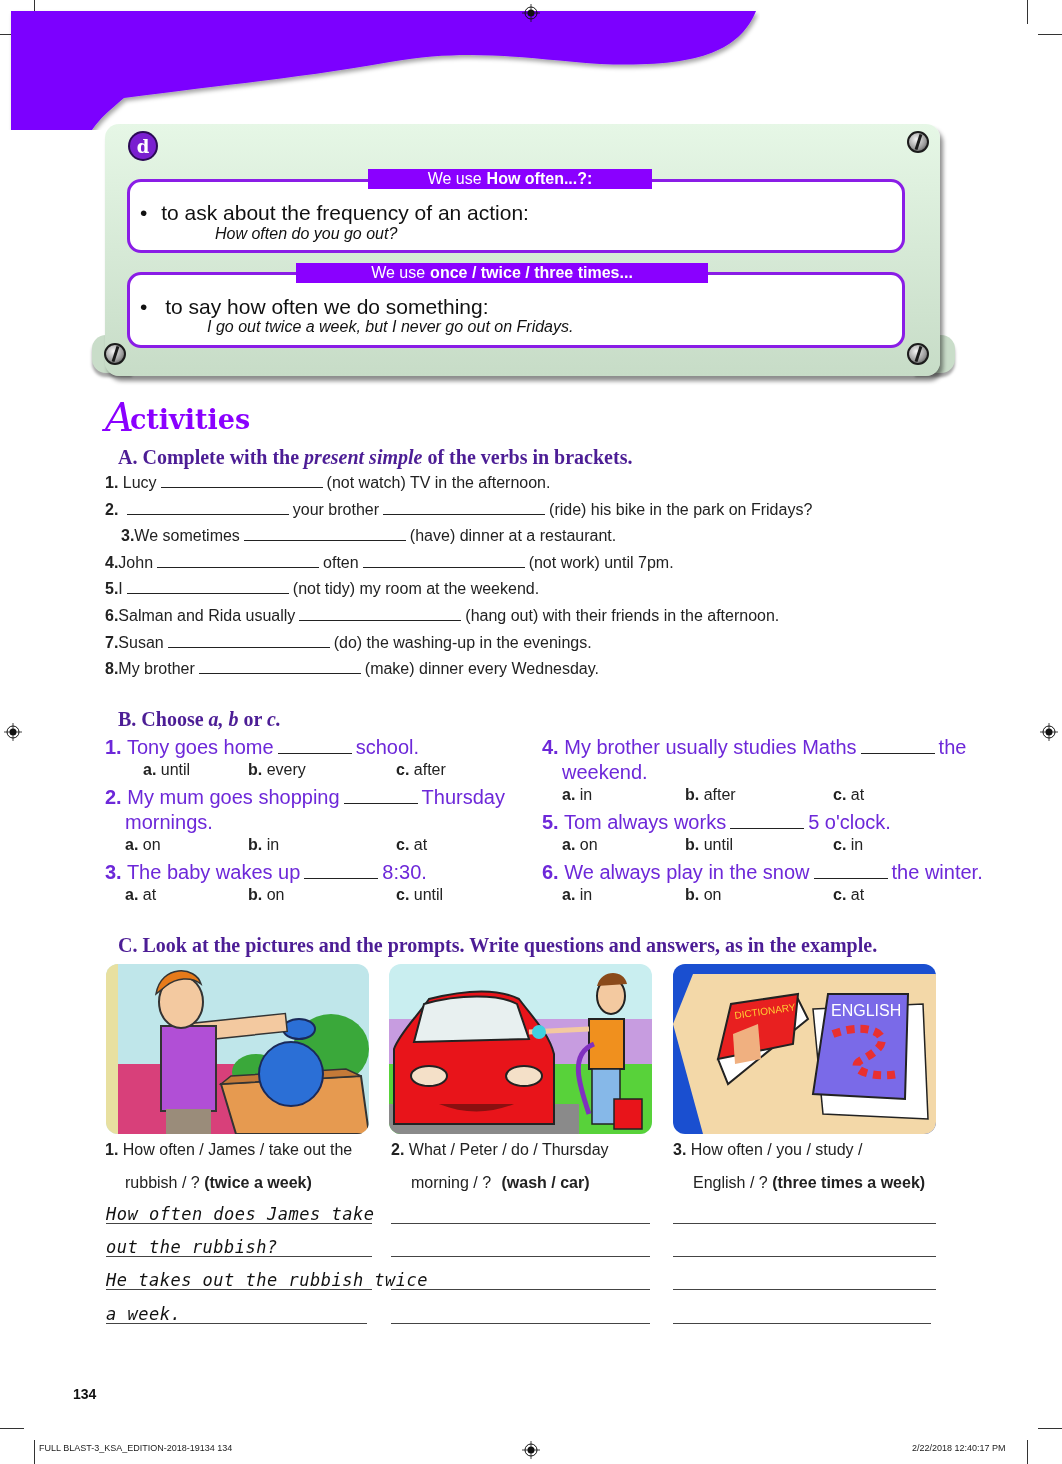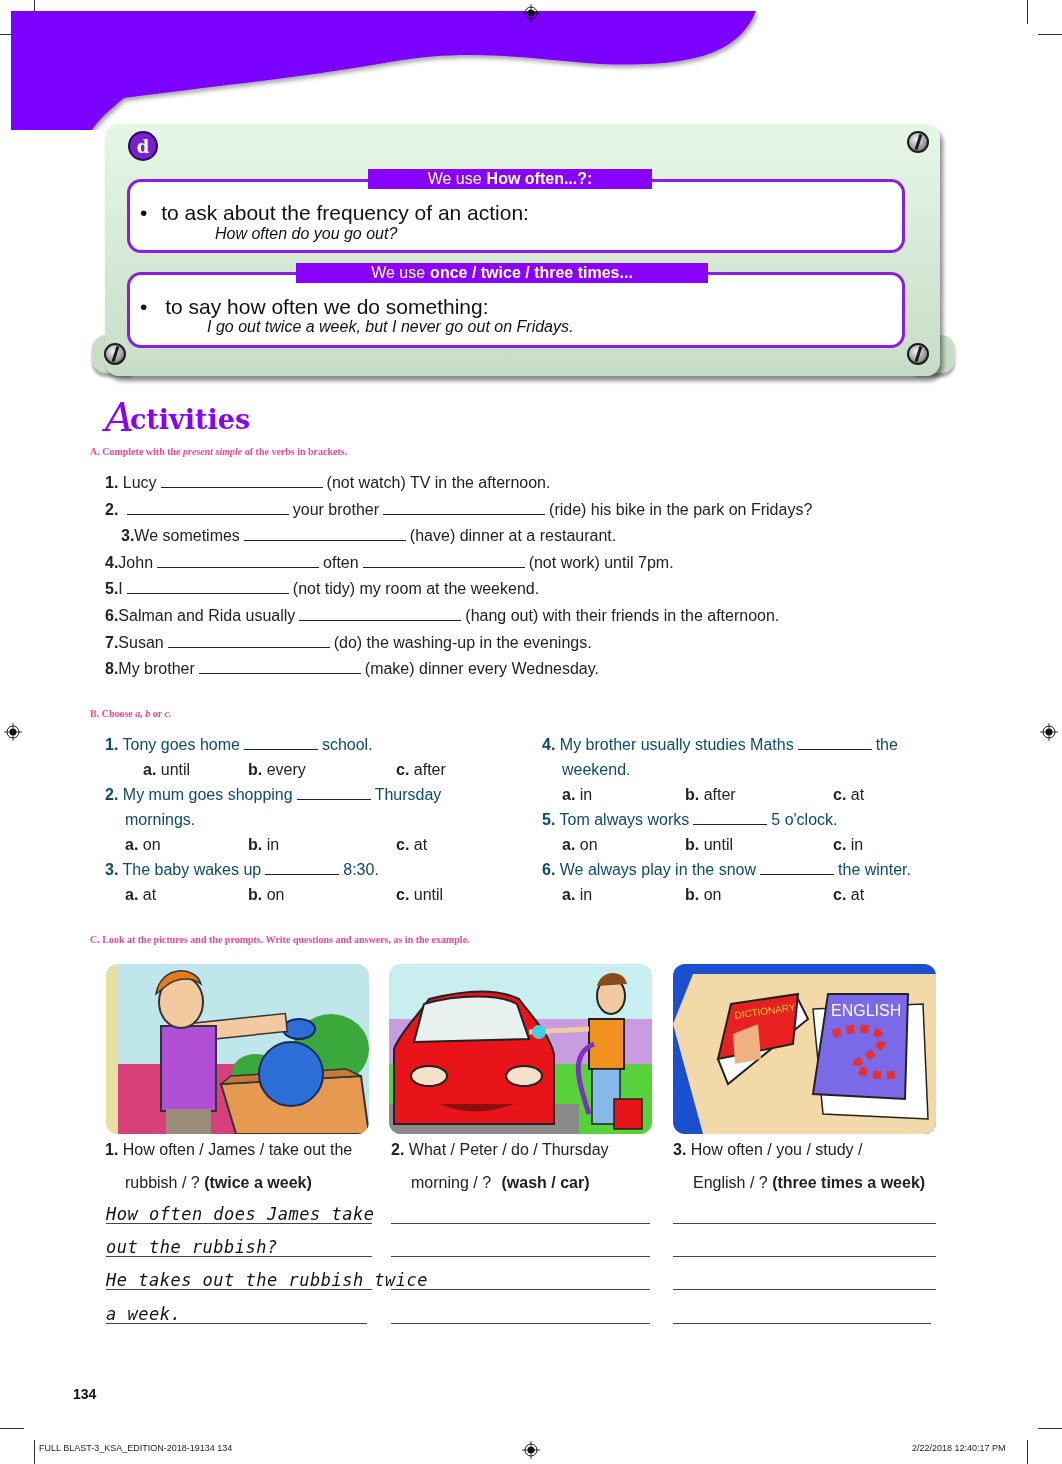--- a/index.html
+++ b/index.html
@@ -43,28 +43,28 @@
   .rule-head.two { left: 296px; top: 263px; width: 412px; }
   .rule-head b { font-weight: bold; margin-left: 5px; }
   .rule-line { position: absolute; font-size: 21px; color: #111; }
   .rule-ex { position: absolute; font-size: 16px; font-style: italic; color: #111; }
 
   
   .act-title { position: absolute; left: 105px; top: 397px; display: flex; align-items: flex-end; }
   .act-A { font-family: "DejaVu Serif", serif; font-size: 40px; color: #8a00ff; font-style: italic; line-height: 40px; }
   .act-rest { font-family: "DejaVu Serif", serif; font-weight: bold; font-size: 27px; color: #8a00ff; line-height: 34px; margin-left: -4px; }
 
-  .section-head { position: absolute; left: 90px; font-family: "Liberation Serif", serif; font-weight: bold; font-size: 10px; color: #ec4899; }
+  .section-head { position: absolute; left: 118px; font-family: "Liberation Serif", serif; font-weight: bold; font-size: 20px; color: #4c1d95; }
   .section-head i { font-style: italic; }
 
   .line-a { position: absolute; left: 105px; font-size: 16px; color: #222; white-space: nowrap; }
   .line-a b { font-weight: bold; }
   .blank { display: inline-block; border-bottom: 1px solid #222; height: 1px; vertical-align: baseline; margin: 0 4px; }
 
-  .b-item { position: absolute; font-size: 16px; color: #0c4a6e; white-space: nowrap; }
+  .b-item { position: absolute; font-size: 20px; color: #6d28d9; white-space: nowrap; }
   .b-item b { font-weight: bold; }
   .opt { position: absolute; font-size: 16px; color: #222; }
   .opt b { font-weight: bold; }
 
   
   .pic { position: absolute; top: 964px; width: 263px; height: 170px; border-radius: 12px; overflow: hidden; }
 
   .c-prompt { position: absolute; font-size: 16px; color: #222; white-space: nowrap; }
   .c-prompt b { font-weight: bold; }
   .ans-line { position: absolute; height: 1px; background: #444; }

